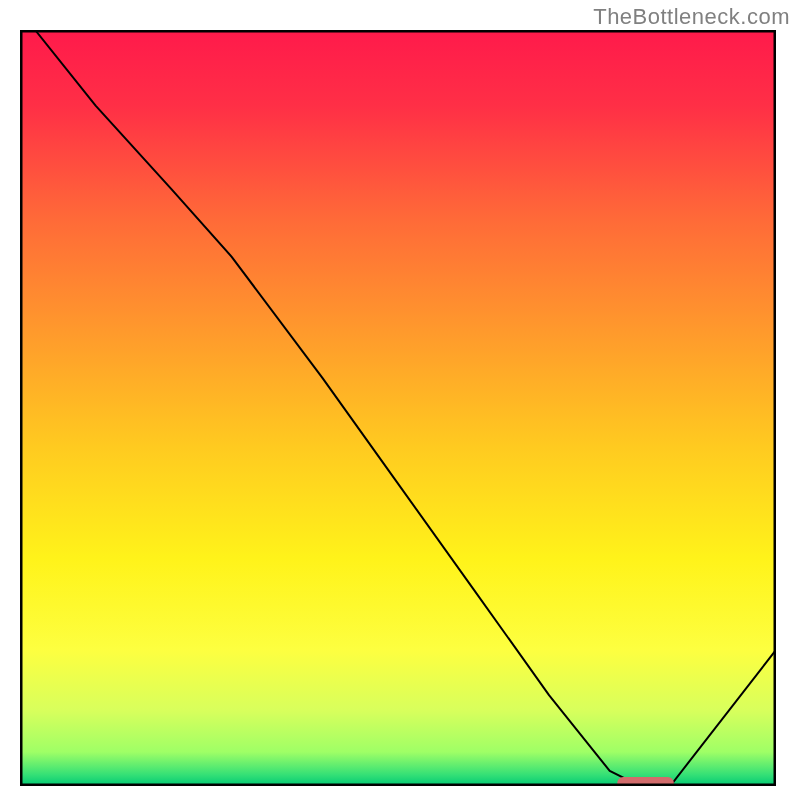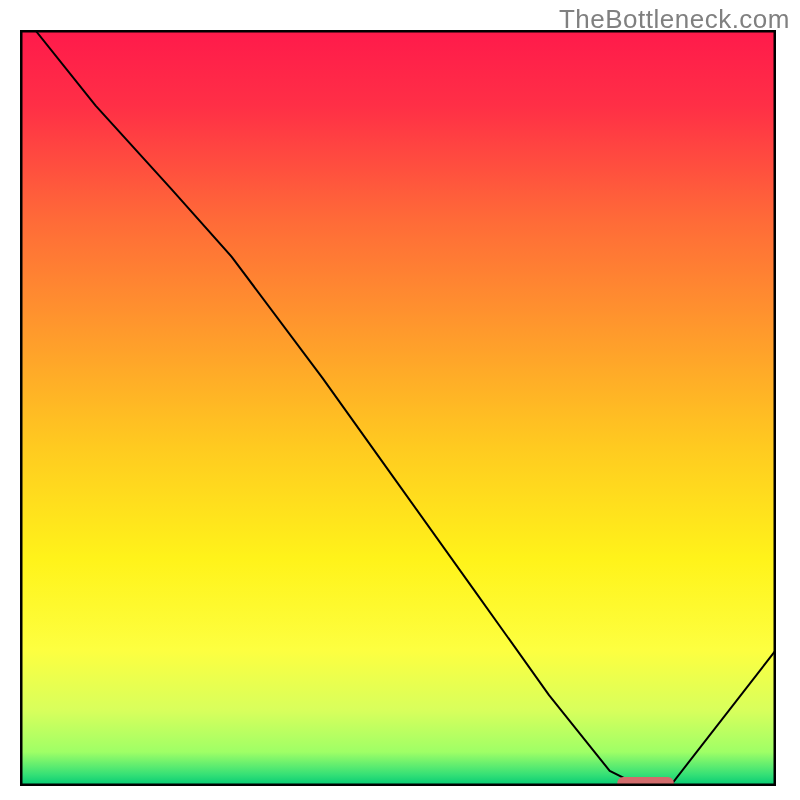--- a/index.html
+++ b/index.html
@@ -14,21 +14,21 @@
   .wrap {
     position: relative;
     width: 800px;
     height: 800px;
   }
   .watermark {
     position: absolute;
     top: 4px;
     right: 10px;
     color: #808080;
-    font-size: 26px;
+    font-size: 22px;
     font-weight: 400;
     letter-spacing: 0.5px;
     z-index: 10;
   }
   .plot {
     position: absolute;
     left: 20px;
     top: 30px;
     width: 756px;
     height: 756px;

